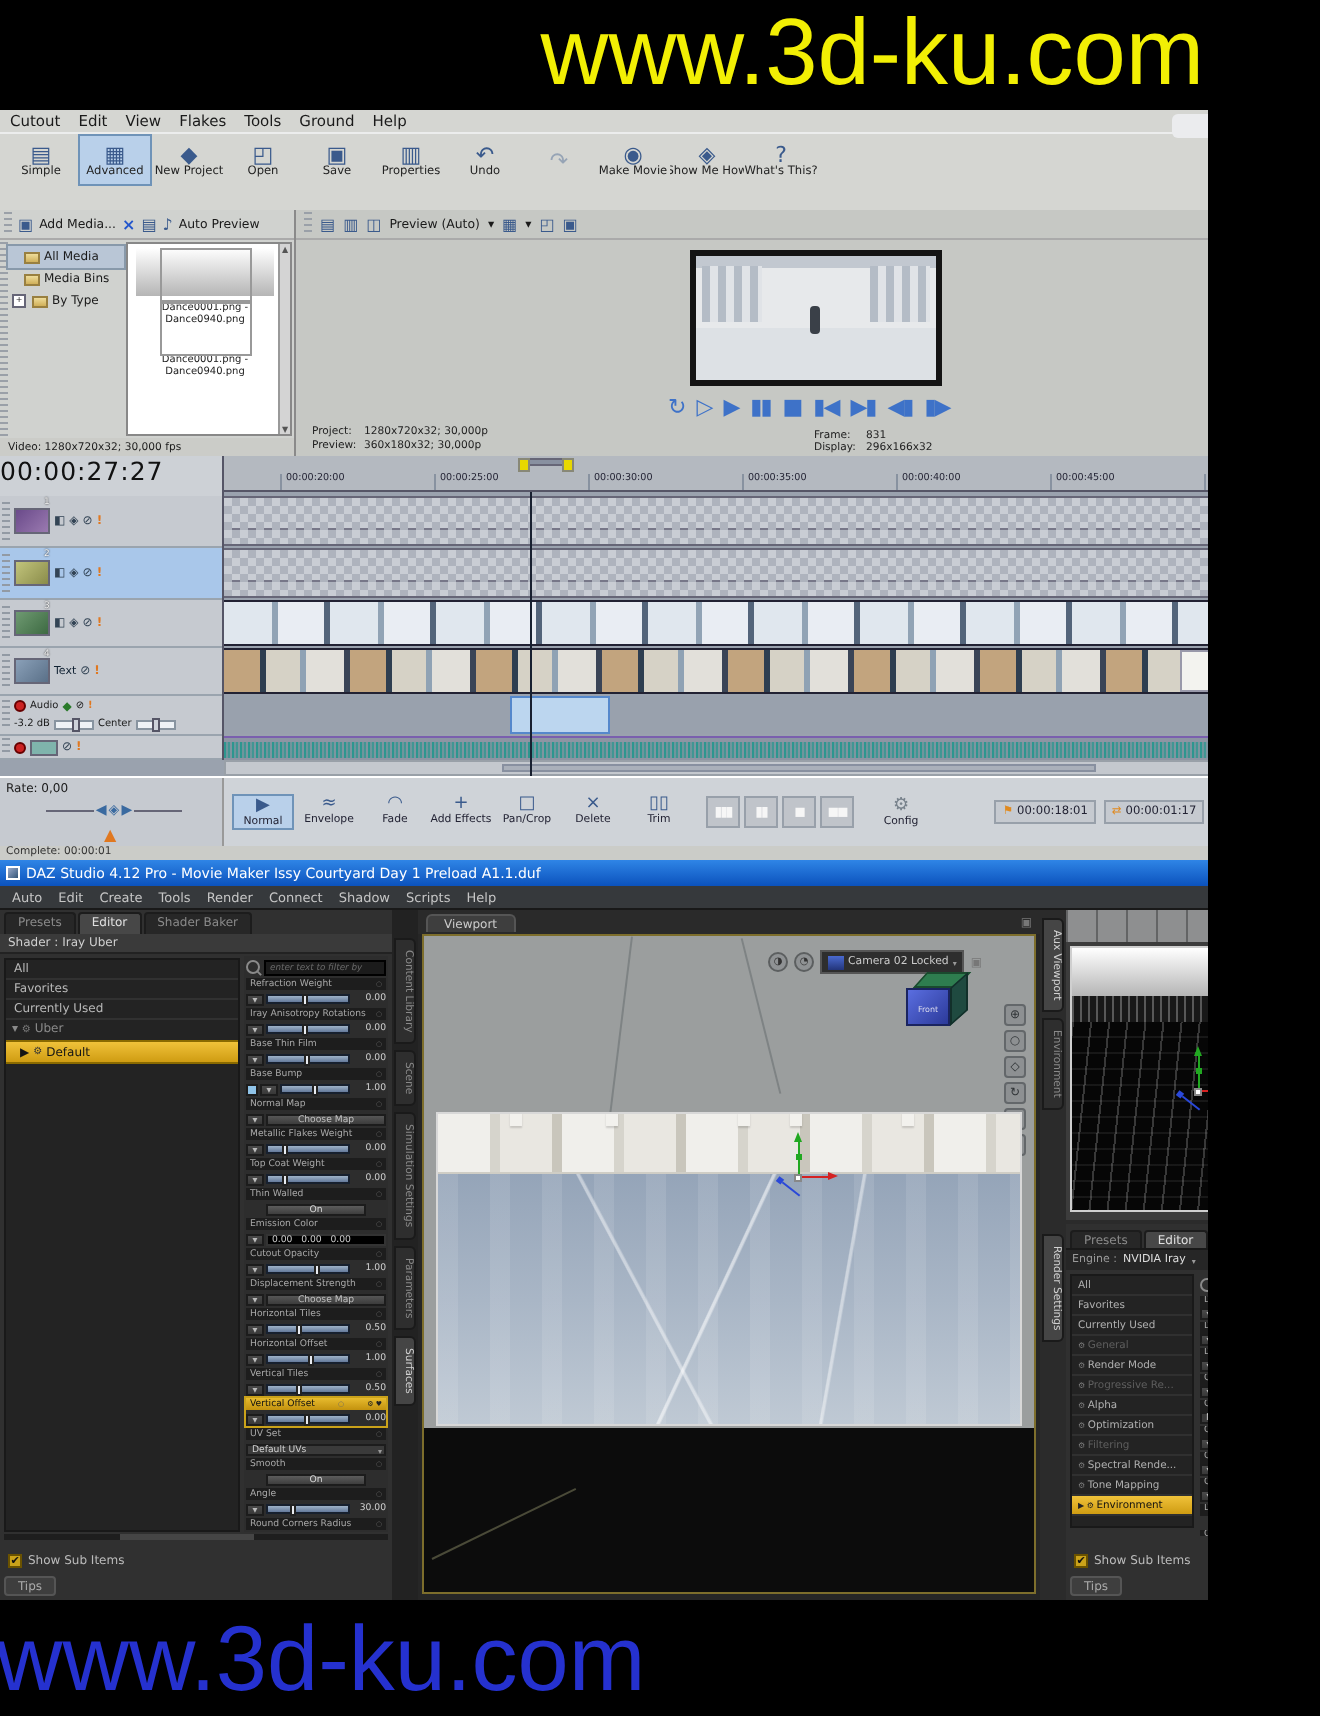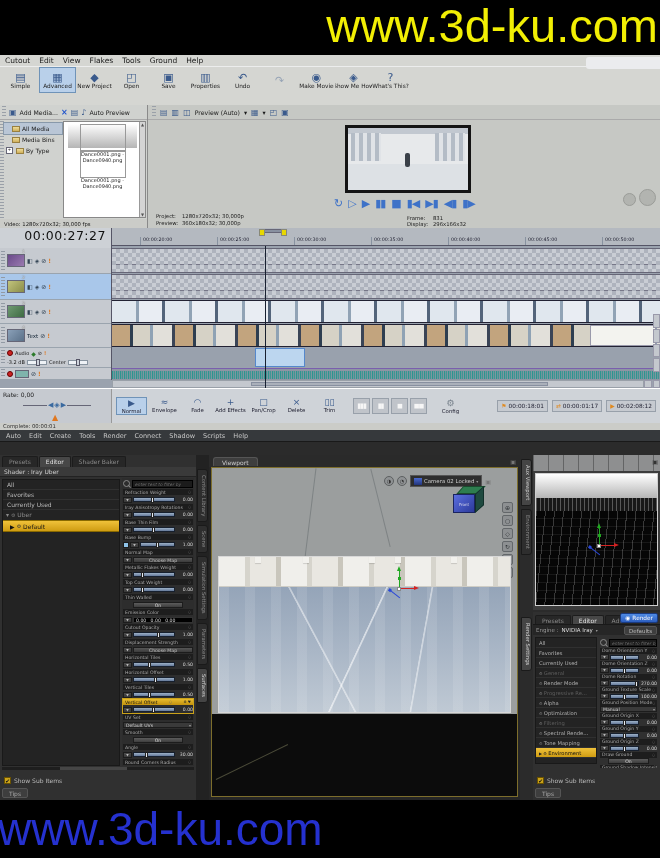--- a/index.html
+++ b/index.html
@@ -1,17 +1,17 @@
 <!DOCTYPE html>
 <html><head>
 <meta charset="utf-8">
 <style>
   html,body{margin:0;padding:0;background:#000;}
   *{box-sizing:border-box;}
-  .screen{position:relative;width:660px;height:858px;background:#000;overflow:hidden;
+  .screen{position:relative;width:604px;height:858px;background:#000;overflow:hidden;
           font-family:"DejaVu Sans",sans-serif;cursor:default;}
   .wm{position:absolute;font-family:"Liberation Sans",sans-serif;white-space:nowrap;}
   .wm-top{top:-2px;right:2px;font-size:47px;color:#f2ef04;}
   .wm-bot{top:802px;left:-2px;font-size:46px;color:#2531cf;}
 
   
   .ms{position:absolute;top:55px;left:0;width:660px;height:375px;background:#d5d6d2;color:#1a1a1a;}
   .ms-title{height:12px;background:linear-gradient(180deg,#2f85e6,#0b52bd);display:flex;align-items:center;gap:3px;padding:0 3px;color:#fff;font-size:7px;white-space:nowrap;overflow:hidden;}
   .winicon{width:7px;height:7px;background:linear-gradient(135deg,#9ac,#357);border:1px solid #fff;flex:none;}
   .ms-menu{height:11px;display:flex;gap:9px;align-items:center;padding:0 5px;font-size:7.5px;position:relative;background:#d5d6d2;}
@@ -51,21 +51,21 @@
   .fig{position:absolute;left:57px;top:25px;width:5px;height:14px;background:#3a4048;border-radius:2px;}
   .pv-transport{position:absolute;left:186px;top:92px;display:flex;gap:6px;font-size:11px;color:#3e72c8;align-items:center;}
   .pv-transport span{letter-spacing:-1px;}
   .pv-info{position:absolute;left:259px;top:110px;font-size:5.3px;line-height:1.2;color:#222;white-space:nowrap;}
   .pv-proj{position:absolute;left:8px;top:108px;font-size:5.3px;line-height:1.25;color:#222;white-space:nowrap;}
   .pv-proj b,.pv-info b{font-weight:normal;display:inline-block;width:26px;}
   .pv-circ{position:absolute;width:13px;height:13px;border-radius:50%;background:#b2b4b0;border:1px solid #9a9c98;}
 
   .tl{position:absolute;top:173px;left:0;width:660px;height:160px;background:#9aa2ae;overflow:hidden;}
   .tl-left{position:absolute;left:0;top:0;width:112px;height:152px;background:#c6cad0;border-right:1px solid #556;}
-  .tl-time{height:20px;font-size:12.5px;text-align:right;padding-right:5px;color:#111;background:#cdd1d6;letter-spacing:.5px;}
+  .tl-time{height:20px;font-size:12.5px;text-align:left;padding-right:5px;color:#111;background:#cdd1d6;letter-spacing:.5px;}
   .th{display:flex;align-items:center;gap:2px;border-bottom:1px solid #9aa4ae;padding-left:1px;position:relative;background:#c6cad0;}
   .th.selected{background:#a9c7ea;}
   .tgrip{width:4px;height:78%;background:repeating-linear-gradient(180deg,#929aa4 0 1px,transparent 1px 3px);flex:none;}
   .tnum{position:absolute;left:22px;top:1px;font-size:4.5px;color:#f2f2f2;text-shadow:0 0 1px #000;}
   .thumb{width:18px;height:13px;border:1px solid #667;flex:none;}
   .ticons{display:flex;gap:2px;font-size:6px;color:#345;line-height:7px;flex-wrap:wrap;width:44px;}
   .bang{color:#e07820;font-weight:bold;}
   .tname{font-size:5.5px;color:#123;}
   .arows{flex:1;font-size:5px;}
   .arow{display:flex;align-items:center;gap:2px;height:9px;}
@@ -580,20 +580,24 @@
           </div>
           </div>
       </div>
     </div>
     <div class="ms-status">
       <span>Complete: 00:00:01</span>
     </div>
   </div>
 
   <div class="dz">
+    <div class="dz-title">
+      <span class="winicon"></span>
+      <span>DAZ Studio 4.12 Pro - Movie Maker Issy Courtyard Day 1 Preload A1.1.duf</span>
+    </div>
     <div class="dz-menu">
 
     <span>Auto</span>
         <span>Edit</span>
         <span>Create</span>
         <span>Tools</span>
         <span>Render</span>
         <span>Connect</span>
         <span>Shadow</span>
         <span>Scripts</span>

